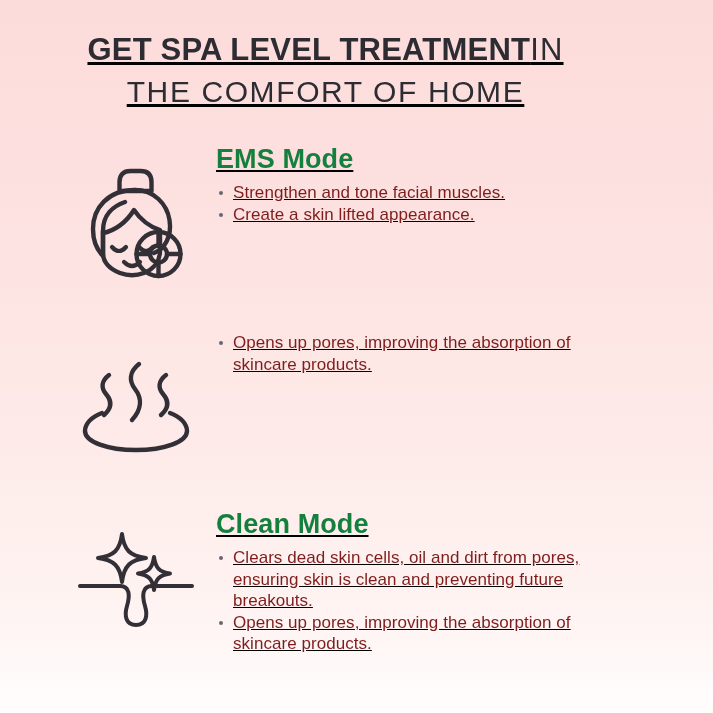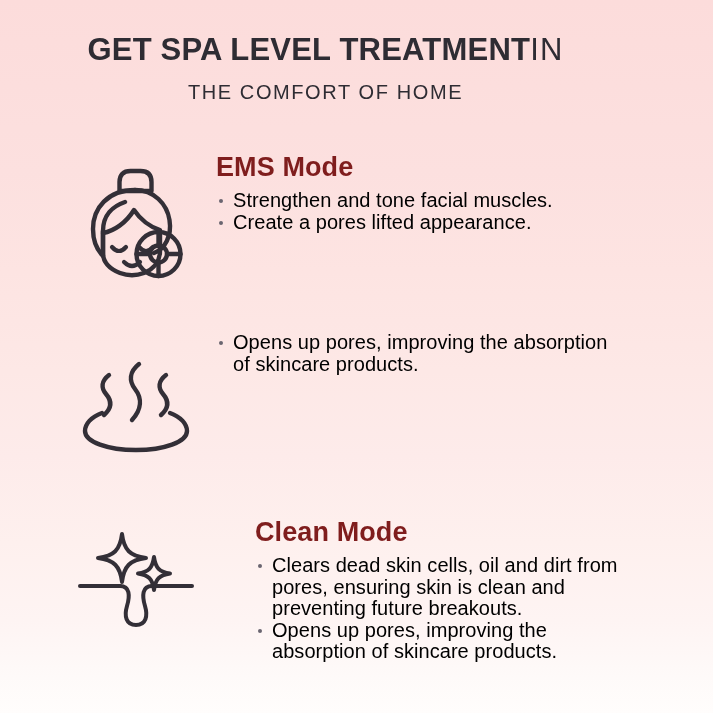--- a/index.html
+++ b/index.html
@@ -22,20 +22,21 @@
         #fef4f3 87%,
         #fefaf9 95%,
         #fffdfc 100%);
   }
 
   .poster {
     position: relative;
     width: 651px;
     height: 713px;
     box-sizing: border-box;
+    text-decoration: underline;
   }
 
   
   .headline {
     padding-top: 29px;
     text-align: center;
     color: #2e2c33;
   }
   .headline-line1 {
     font-size: 31px;
@@ -44,77 +45,77 @@
   }
   .hl-strong {
     font-weight: 700;
     letter-spacing: 0.2px;
   }
   .hl-light {
     font-weight: 300;
     letter-spacing: 1.2px;
   }
   .headline-line2 {
-    font-size: 20px;
+    font-size: 30px;
     line-height: 42px;
     font-weight: 300;
     letter-spacing: 1.6px;
     white-space: nowrap;
     margin-top: 1px;
     text-align: center;
   }
 
   
   .sections {
     margin-top: 26px;
   }
   .section {
     display: flex;
     align-items: flex-start;
     padding-left: 56px;
     padding-right: 22px;
   }
   .section-ems   { margin-top: 0px;  }
   .section-heat  { margin-top: 53px; }
-  .section-clean { margin-top: 48px; gap: 39px; }
+  .section-clean { margin-top: 48px; }
 
   .icon-wrap {
     width: 160px;
     flex: 0 0 160px;
     display: flex;
     justify-content: center;
     align-items: flex-start;
   }
   .icon-ems   { padding-top: 18px; }
   .icon-heat  { padding-top: 24px; }
   .icon-clean { padding-top: 20px; }
 
   .section-body {
     flex: 1 1 auto;
     padding-top: 0px;
   }
   .section-title {
     font-size: 27px;
     font-weight: 700;
-    color: #7f1d1d;
+    color: #15803d;
     letter-spacing: 0.1px;
-    margin: 12px 0 7px 0;
+    margin: 4px 0 7px 0;
     line-height: 32px;
   }
   ul.bullets {
     margin: 0;
     padding: 0;
     list-style: none;
   }
   ul.bullets li {
     position: relative;
     padding-left: 17px;
-    font-size: 20px;
+    font-size: 17px;
     line-height: 21.5px;
-    color: #000000;
+    color: #7f1d1d;
     margin-bottom: 0px;
     letter-spacing: 0.05px;
   }
   ul.bullets li::before {
     content: "";
     position: absolute;
     left: 3px;
     top: 9px;
     width: 4px;
     height: 4px;
@@ -168,21 +169,21 @@
           <line class="stroke" stroke-width="4.4" x1="74.5" y1="75" x2="74.5" y2="88.5"></line>
           <line class="stroke" stroke-width="4.4" x1="74.5" y1="105.5" x2="74.5" y2="119"></line>
           <line class="stroke" stroke-width="4.4" x1="52.5" y1="97" x2="66" y2="97"></line>
           <line class="stroke" stroke-width="4.4" x1="83" y1="97" x2="96.5" y2="97"></line>
         </svg>
       </div>
       <div class="section-body">
         <h2 class="section-title">EMS Mode</h2>
         <ul class="bullets">
           <li>Strengthen and tone facial muscles.</li>
-          <li>Create a pores lifted appearance.</li>
+          <li>Create a skin lifted appearance.</li>
         </ul>
       </div>
     </div>
 
     <div class="section section-heat">
       <div class="icon-wrap icon-heat">
         <svg width="110" height="100" viewBox="0 0 110 100">
 
           <path class="stroke" stroke-width="4.4" d="M28 19 C20 25 20 32 25 38 C31 45 31 52 23 59"></path>
 

